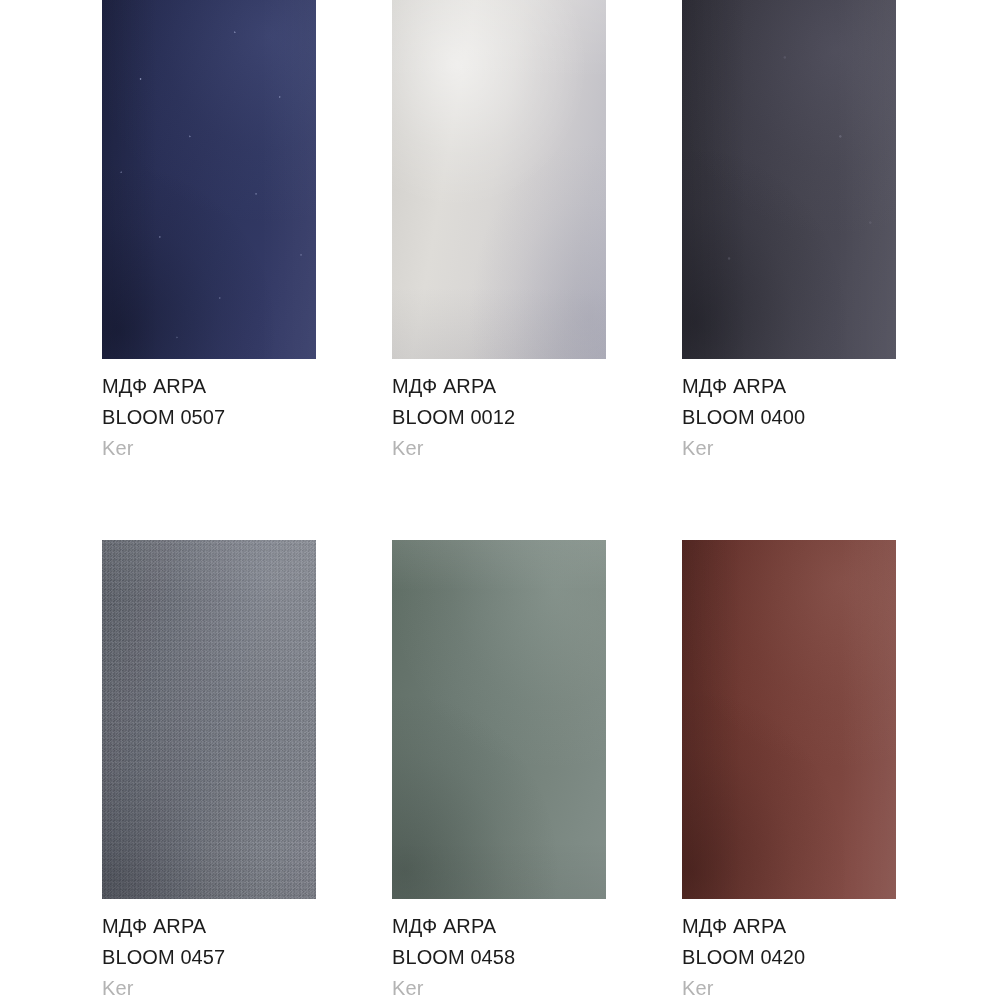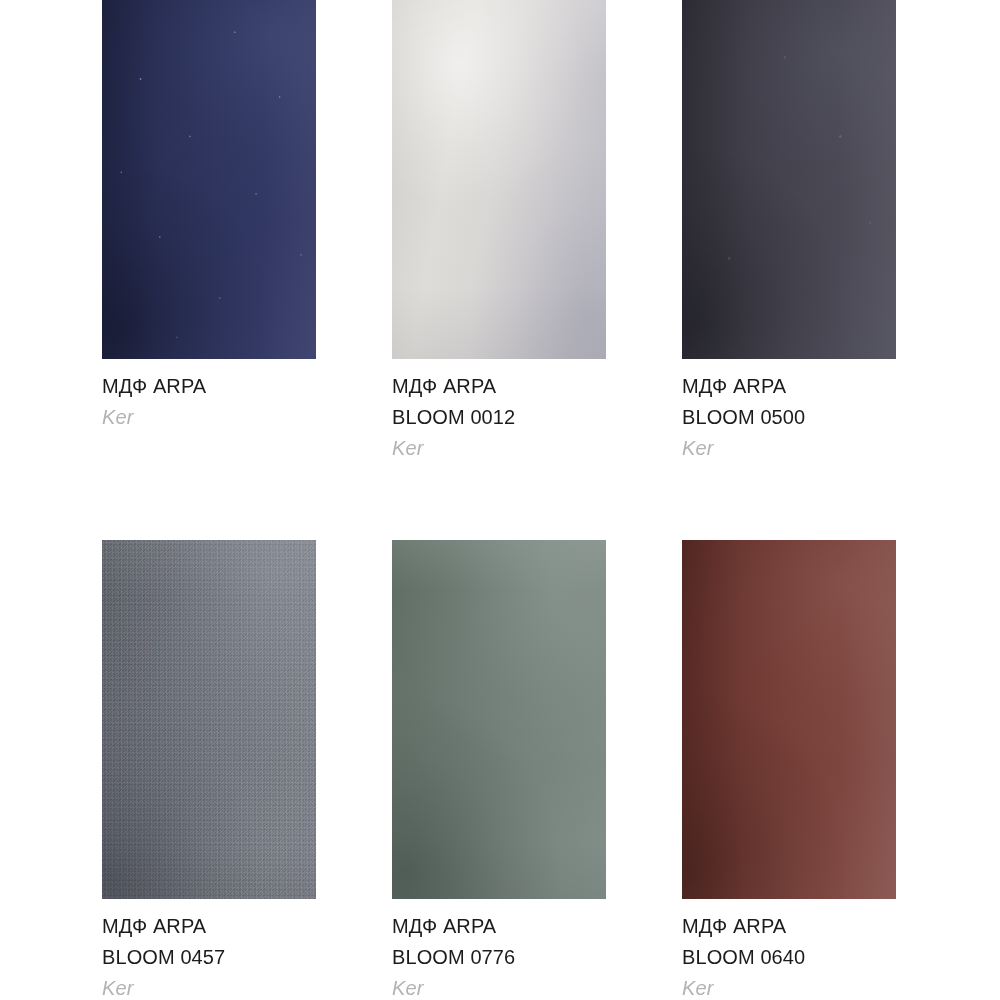--- a/index.html
+++ b/index.html
@@ -223,36 +223,36 @@
     color: #1c1c1c;
     letter-spacing: 0.1px;
     white-space: nowrap;
   }
   .caption-brand {
     font-size: 20px;
     line-height: 31px;
     color: #b3b3b3;
     letter-spacing: 0.1px;
     white-space: nowrap;
-    font-style: italic;
   }
 </style>
 </head>
 <body>
 
 <div class="catalog-grid">
 
   <div class="product-card col-0 row-0">
     <div class="swatch sw-0507">
       <div class="swatch-base"></div>
       <div class="swatch-sheen"></div>
       <div class="swatch-grain"></div>
     </div>
     <div class="caption">
       <div class="caption-line">МДФ ARPA</div>
+      <div class="caption-line">BLOOM 0507</div>
       <div class="caption-brand">Ker</div>
     </div>
   </div>
 
   <div class="product-card col-1 row-0">
     <div class="swatch sw-0028">
       <div class="swatch-base"></div>
       <div class="swatch-sheen"></div>
       <div class="swatch-grain"></div>
     </div>
@@ -264,21 +264,21 @@
   </div>
 
   <div class="product-card col-2 row-0">
     <div class="swatch sw-0700">
       <div class="swatch-base"></div>
       <div class="swatch-sheen"></div>
       <div class="swatch-grain"></div>
     </div>
     <div class="caption">
       <div class="caption-line">МДФ ARPA</div>
-      <div class="caption-line">BLOOM 0500</div>
+      <div class="caption-line">BLOOM 0400</div>
       <div class="caption-brand">Ker</div>
     </div>
   </div>
 
   <div class="product-card col-0 row-1">
     <div class="swatch sw-0738">
       <div class="swatch-base"></div>
       <div class="swatch-grain"></div>
       <div class="swatch-sheen"></div>
     </div>
@@ -290,31 +290,31 @@
   </div>
 
   <div class="product-card col-1 row-1">
     <div class="swatch sw-0776">
       <div class="swatch-base"></div>
       <div class="swatch-sheen"></div>
       <div class="swatch-grain"></div>
     </div>
     <div class="caption">
       <div class="caption-line">МДФ ARPA</div>
-      <div class="caption-line">BLOOM 0776</div>
+      <div class="caption-line">BLOOM 0458</div>
       <div class="caption-brand">Ker</div>
     </div>
   </div>
 
   <div class="product-card col-2 row-1">
     <div class="swatch sw-0779">
       <div class="swatch-base"></div>
       <div class="swatch-sheen"></div>
       <div class="swatch-grain"></div>
     </div>
     <div class="caption">
       <div class="caption-line">МДФ ARPA</div>
-      <div class="caption-line">BLOOM 0640</div>
+      <div class="caption-line">BLOOM 0420</div>
       <div class="caption-brand">Ker</div>
     </div>
   </div>
 
 </div>
 
 </body></html>

